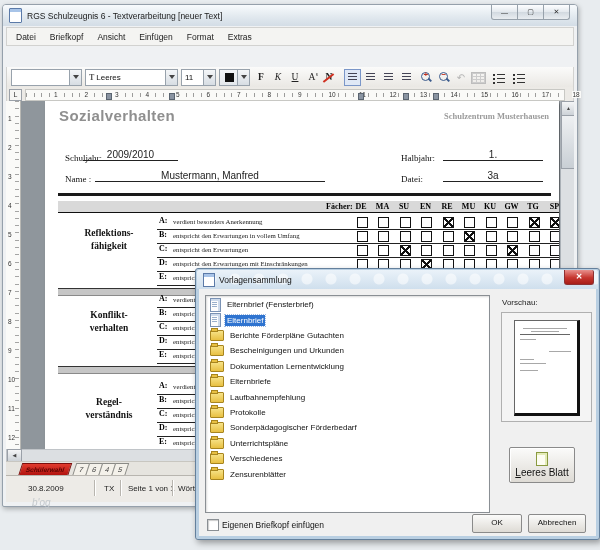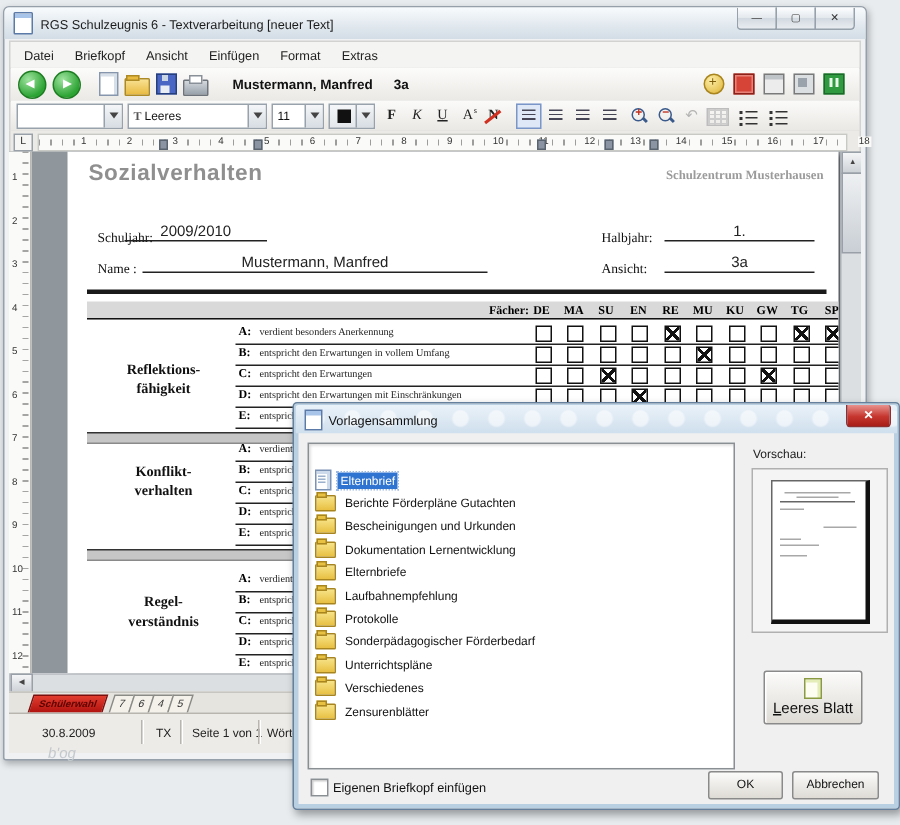--- a/index.html
+++ b/index.html
@@ -190,38 +190,20 @@
       </div>
     <div id="menubar" data-name="menu-bar">
         <div class="mi" data-name="menu-item-datei">Datei</div>
         <div class="mi" data-name="menu-item-bearbeiten">Briefkopf</div>
         <div class="mi" data-name="menu-item-ansicht">Ansicht</div>
         <div class="mi" data-name="menu-item-einf-gen">Einfügen</div>
         <div class="mi" data-name="menu-item-format">Format</div>
         <div class="mi" data-name="menu-item-extras">Extras</div>
       </div>
 
-    <div id="tb1" data-name="main-toolbar">
-      <div class="navbtn back" data-name="back-button"></div>
-      <div class="navbtn fwd" data-name="forward-button"></div>
-      <div class="ic-new" data-name="new-document-icon"></div>
-      <div class="ic-open" data-name="open-icon"></div>
-      <div class="ic-save" data-name="save-icon"></div>
-      <div class="ic-print" data-name="print-icon"></div>
-      <div class="studlabel" data-name="student-label">
-        <span data-name="student-name">Mustermann, Manfred</span><span class="cls" data-name="student-class">3a</span>
-      </div>
-      <div class="tb1right" data-name="toolbar-right-icons">
-        <div class="sq r1" data-name="coin-icon"></div>
-        <div class="sq r2" data-name="red-stop-icon"></div>
-        <div class="sq r3" data-name="keypad-icon"></div>
-        <div class="sq r4" data-name="image-icon"></div>
-        <div class="sq r5" data-name="pause-icon"></div>
-      </div>
-    </div>
 
     <div id="tb2" data-name="format-toolbar">
       <div class="combo" style="width:66px" data-name="style-combobox">
           <div class="dd" data-name="chevron-down-icon"></div>
         </div>
       <div class="combo" style="width:88px" data-name="font-combobox">
         <span class="tt" data-name="font-icon">T</span>
         <span data-name="font-name">Leeres</span>
         <div class="dd" data-name="chevron-down-icon"></div>
       </div>
@@ -312,38 +294,38 @@
         </div>
       <div id="page" data-name="document-page">
         <div class="docheading" data-name="doc-heading">Sozialverhalten</div>
         <div class="school" data-name="school-name">Schulzentrum Musterhausen</div>
         <div class="flabel" style="left:20px;top:52px" data-name="schuljahr-label">Schuljahr:</div>
         <div class="fval" style="left:38px;top:48px;width:95px" data-name="schuljahr-value">2009/2010</div>
         <div class="flabel" style="left:356px;top:52px" data-name="halbjahr-label">Halbjahr:</div>
         <div class="fval" style="left:398px;top:48px;width:100px" data-name="halbjahr-value">1.</div>
         <div class="flabel" style="left:20px;top:73px" data-name="name-label">Name :</div>
         <div class="fval" style="left:50px;top:69px;width:230px" data-name="name-value">Mustermann, Manfred</div>
-        <div class="flabel" style="left:356px;top:73px" data-name="klasse-label">Ansicht:</div>
+        <div class="flabel" style="left:356px;top:73px" data-name="klasse-label">Datei:</div>
         <div class="fval" style="left:398px;top:69px;width:100px" data-name="klasse-value">3a</div>
         <div class="thickline" data-name="divider"></div>
         <div class="gradehdr" id="gradehdr" data-name="subjects-header">
           <span class="fae" data-name="faecher-label">Fächer:</span>
         <div class="sub" data-name="subject-de" style="left: 294px;">DE</div>
             <div class="sub" data-name="subject-ma" style="left: 315.5px;">MA</div>
             <div class="sub" data-name="subject-su" style="left: 337px;">SU</div>
             <div class="sub" data-name="subject-en" style="left: 358.5px;">EN</div>
             <div class="sub" data-name="subject-re" style="left: 380px;">RE</div>
             <div class="sub" data-name="subject-mu" style="left: 401.5px;">MU</div>
             <div class="sub" data-name="subject-ku" style="left: 423px;">KU</div>
             <div class="sub" data-name="subject-gw" style="left: 444.5px;">GW</div>
             <div class="sub" data-name="subject-tg" style="left: 466px;">TG</div>
             <div class="sub" data-name="subject-sp" style="left: 487.5px;">SP</div>
           </div>
         <div id="gradebody" data-name="grade-table">
-            <div class="seclabel" data-name="section-label-reflektions-f-higkeit" style="top: 140px;">Reflektions-
+            <div class="seclabel" data-name="section-label-reflektions-f-higkeit" style="top: 126px;">Reflektions-
 fähigkeit</div>
             <div class="grow" data-name="table-row" style="top: 114px;">
               <div class="lt" data-name="row-letter">A:</div>
               <div class="ds" data-name="row-description">verdient besonders Anerkennung</div>
               <div class="cbx" data-name="grade-checkbox-a-de" style="left: 199.5px;"></div>
               <div class="cbx" data-name="grade-checkbox-a-ma" style="left: 221px;"></div>
               <div class="cbx" data-name="grade-checkbox-a-su" style="left: 242.5px;"></div>
               <div class="cbx" data-name="grade-checkbox-a-en" style="left: 264px;"></div>
               <div class="cbx on" data-name="grade-checkbox-a-re" style="left: 285.5px;"></div>
               <div class="cbx" data-name="grade-checkbox-a-mu" style="left: 307px;"></div>
@@ -588,20 +570,24 @@
 
   <div id="watermark" data-name="watermark">b'og</div>
 
   <div id="dlg" data-name="vorlagensammlung-dialog">
     <div class="dlg-title" data-name="dialog-title-bar">
       <div class="dicon" data-name="dialog-icon"></div>
       <div class="t" data-name="dialog-title">Vorlagensammlung</div>
     </div>
     <div class="dclose" data-name="close-icon">✕</div>
     <div id="dlglist" data-name="template-list">
+        <div class="ditem" data-name="list-item-elternbrief-fensterbrief" style="top: 1px;">
+          <div class="doc" data-name="document-icon"></div>
+          <div class="lbl" data-name="list-item-label">Elternbrief (Fensterbrief)</div>
+        </div>
         <div class="ditem" data-name="list-item-elternbrief" style="top: 16.4px;">
           <div class="doc" data-name="document-icon"></div>
           <div class="lbl sel" data-name="list-item-label">Elternbrief</div>
         </div>
         <div class="ditem" data-name="list-item-berichte-f-rderpl-ne-gutachten" style="top: 31.8px;">
           <div class="fol" data-name="folder-icon"></div>
           <div class="lbl" data-name="list-item-label">Berichte Förderpläne Gutachten</div>
         </div>
         <div class="ditem" data-name="list-item-bescheinigungen-und-urkunden" style="top: 47.2px;">
           <div class="fol" data-name="folder-icon"></div>

